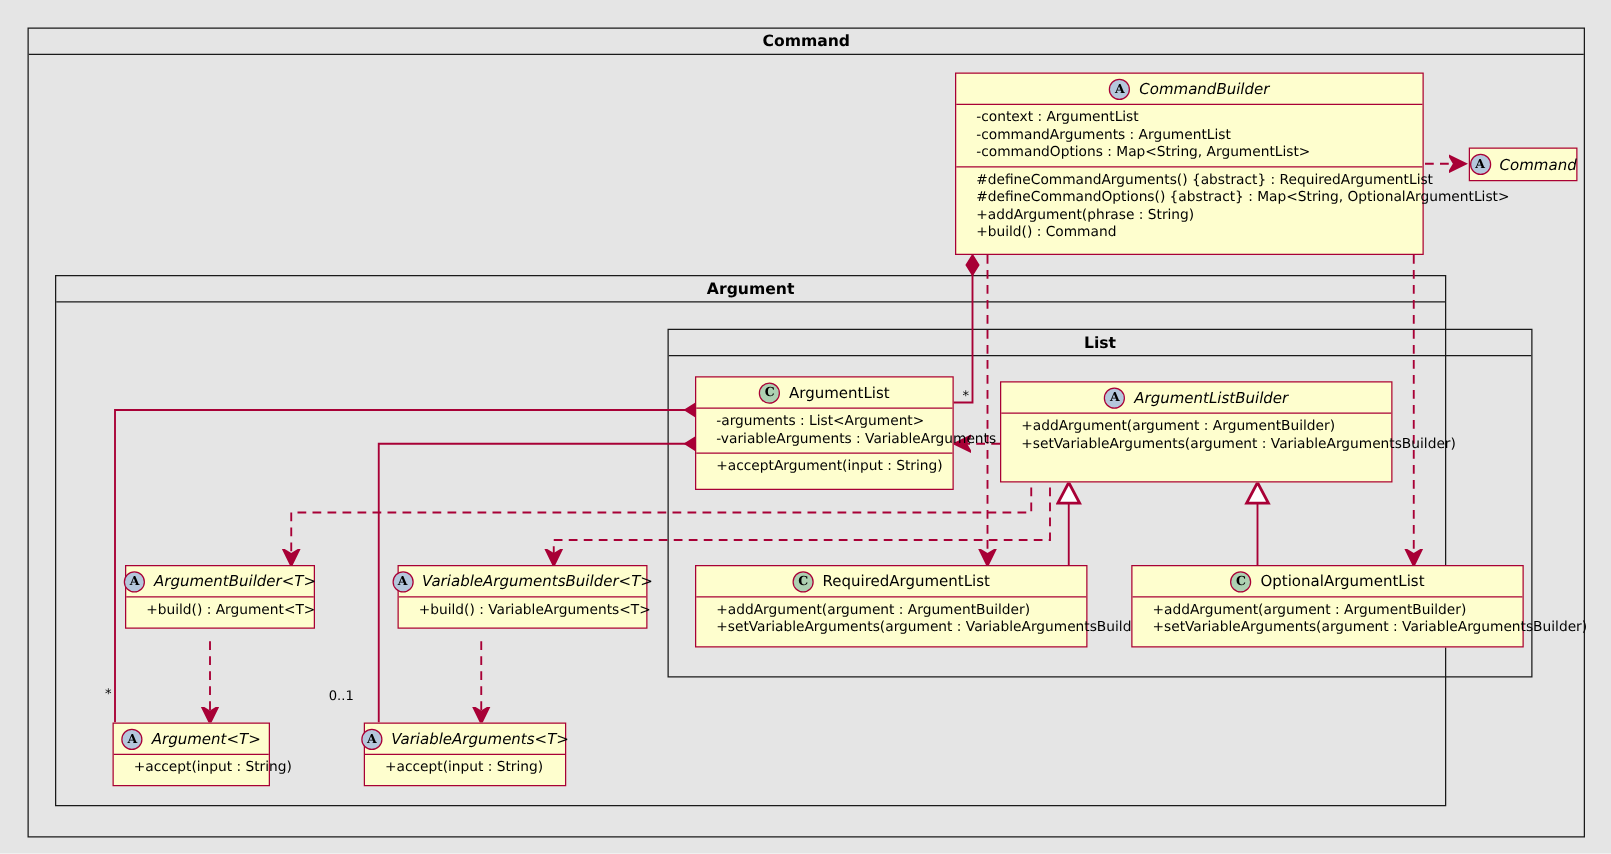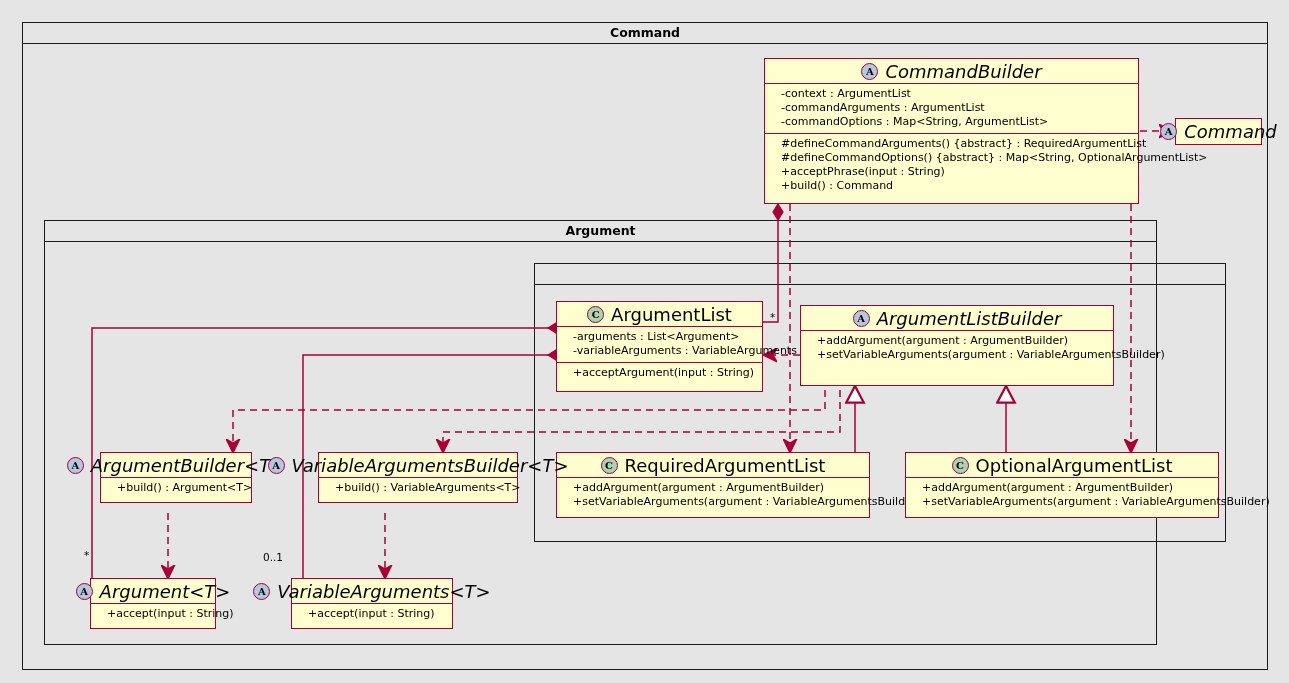--- a/index.html
+++ b/index.html
@@ -9,21 +9,21 @@
 
   .pkg{position:absolute;border:1px solid #1a1a1a;background:transparent;box-sizing:border-box;}
   .pkg > .pkg-title{
       position:absolute;left:0;right:0;top:0;height:20px;line-height:20px;
       text-align:center;font-weight:bold;font-size:12.5px;color:#000;
   }
   .pkg > .pkg-rule{position:absolute;left:0;right:0;top:20px;height:0;border-top:1px solid #1a1a1a;}
 
   .cls{position:absolute;border:1.6px solid #A80036;background:#FEFECE;box-sizing:border-box;z-index:5;}
   .cls .hdr{display:flex;align-items:center;justify-content:center;gap:7px;height:24px;box-sizing:border-box;padding:0 8px;}
-  .cls .hdr .nm{font-size:18px;color:#000;white-space:nowrap;}
+  .cls .hdr .nm{font-size:12px;color:#000;white-space:nowrap;}
   .cls.abs .hdr .nm{font-style:italic;}
   .cls .sep{border-top:1.4px solid #A80036;}
   .cls .sect{padding:3px 5px 4px 5px;margin-left:11px;}
   .cls .sect div{font-size:11px;line-height:14px;color:#000;white-space:nowrap;}
 
   .badge{width:15px;height:15px;border-radius:50%;border:1.3px solid #A80036;
          display:flex;align-items:center;justify-content:center;
          font-size:10px;font-weight:bold;font-style:normal;font-family:"DejaVu Serif","Liberation Serif",serif;color:#000;flex:0 0 auto;}
   .badge.A{background:#ADD1B2;}
   .badge.C{background:#ADD1B2;}
@@ -40,20 +40,21 @@
     <div class="pkg-title">Command</div>
     <div class="pkg-rule"></div>
   </div>
 
   <div class="pkg" style="left:44px;top:220px;width:1113px;height:425px;">
     <div class="pkg-title">Argument</div>
     <div class="pkg-rule"></div>
   </div>
 
   <div class="pkg" style="left:534px;top:263px;width:692px;height:279px;">
+    <div class="pkg-title">List</div>
     <div class="pkg-rule"></div>
   </div>
 
   <svg id="wires" viewBox="0 0 1289 683">
     <defs>
       <marker id="arrowOpen" markerWidth="11" markerHeight="11" refX="9" refY="5.5" orient="auto">
         <path d="M1,1 L10,5.5 L1,10" fill="none" stroke="#A80036" stroke-width="1.6"></path>
       </marker>
       <marker id="arrowSolid" markerWidth="10" markerHeight="10" refX="8.5" refY="5" orient="auto">
         <path d="M0,0.6 L9,5 L0,9.4 L2.6,5 Z" fill="#A80036" stroke="#A80036" stroke-width="1"></path>
@@ -113,21 +114,21 @@
     <div class="sep"></div>
     <div class="sect">
       <div>-context : ArgumentList</div>
       <div>-commandArguments : ArgumentList</div>
       <div>-commandOptions : Map&lt;String, ArgumentList&gt;</div>
     </div>
     <div class="sep"></div>
     <div class="sect">
       <div>#defineCommandArguments() {abstract} : RequiredArgumentList</div>
       <div>#defineCommandOptions() {abstract} : Map&lt;String, OptionalArgumentList&gt;</div>
-      <div>+acceptPhrase(input : String)</div>
+      <div>+addArgument(phrase : String)</div>
       <div>+build() : Command</div>
     </div>
   </div>
 
   <div class="cls abs" style="left:1175px;top:118px;width:87px;height:27px;">
     <div class="hdr" style="height:25px;">
       <span class="badge A">A</span>
       <span class="nm">Command</span>
     </div>
   </div>

